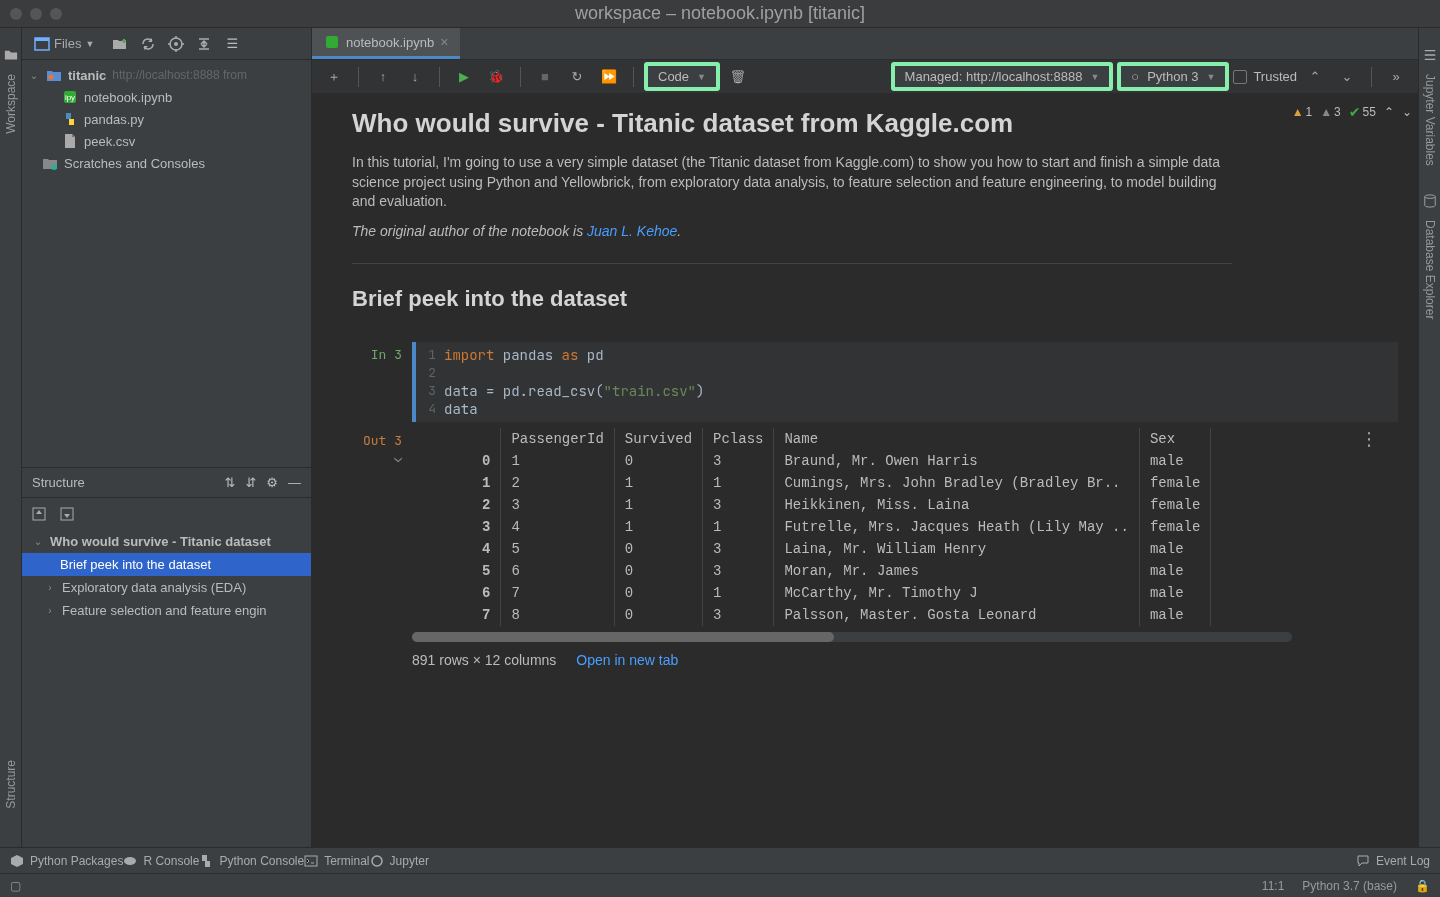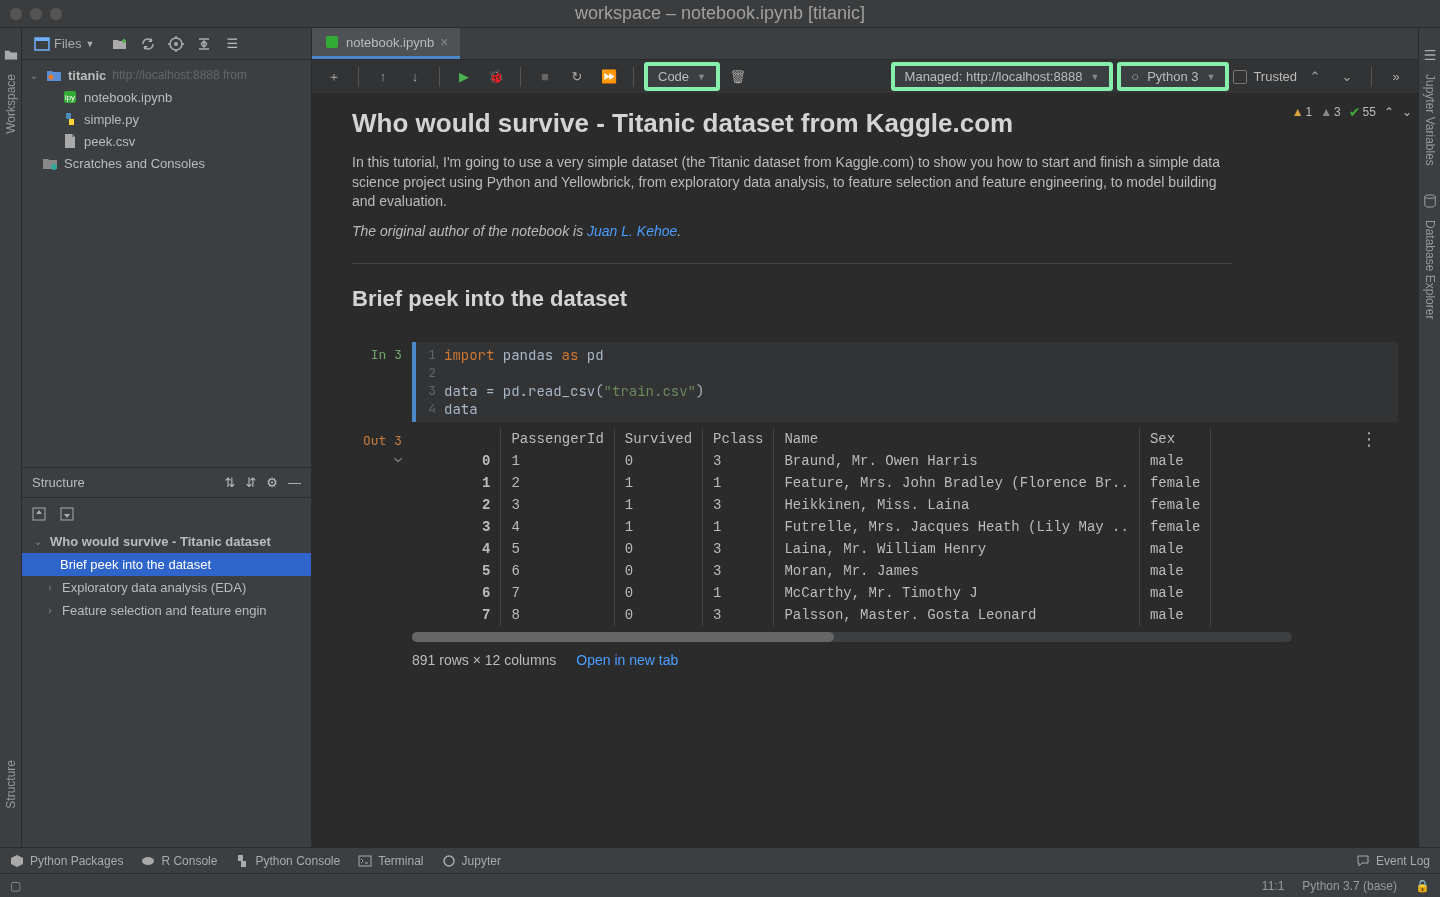--- a/index.html
+++ b/index.html
@@ -293,21 +293,20 @@
   font-size: 18px;
 }
 
 .bottom-bar {
   height: 26px;
   background: #3c3f41;
   border-top: 1px solid #2b2b2b;
   display: flex;
   align-items: center;
   padding: 0 10px;
-  gap: 18px;
 }
 .bottom-btn {
   display: flex;
   align-items: center;
   gap: 6px;
   cursor: pointer;
   font-size: 12px;
   color: #aaa;
 }
 .status-bar {
@@ -408,21 +407,21 @@
           </span>
         <span class="tree-label">notebook.ipynb</span>
       </div>
       <div class="tree-row" style="padding-left:40px;">
         <span class="file-icon">
             <svg width="16" height="14" viewBox="0 0 16 14">
               <path fill="#4b8bbe" d="M4 1h5v6H4z"></path>
               <path fill="#ffd43b" d="M7 7h5v6H7z"></path>
             </svg>
           </span>
-        <span class="tree-label">simple.py</span>
+        <span class="tree-label">pandas.py</span>
       </div>
       <div class="tree-row" style="padding-left:40px;">
         <span class="file-icon">
             <svg width="14" height="16" viewBox="0 0 14 16">
               <path fill="#aaa" d="M2 1h7l3 3v11H2z"></path>
               <path fill="#777" d="M9 1v3h3z"></path>
             </svg>
           </span>
         <span class="tree-label">peek.csv</span>
       </div>
@@ -608,21 +607,21 @@
                     <td>0</td>
                     <td>3</td>
                     <td>Braund, Mr. Owen Harris</td>
                     <td>male</td>
                   </tr>
                   <tr>
                     <td class="idx">1</td>
                     <td>2</td>
                     <td>1</td>
                     <td>1</td>
-                    <td>Feature, Mrs. John Bradley (Florence Br..</td>
+                    <td>Cumings, Mrs. John Bradley (Bradley Br..</td>
                     <td>female</td>
                   </tr>
                   <tr>
                     <td class="idx">2</td>
                     <td>3</td>
                     <td>1</td>
                     <td>3</td>
                     <td>Heikkinen, Miss. Laina</td>
                     <td>female</td>
                   </tr>

